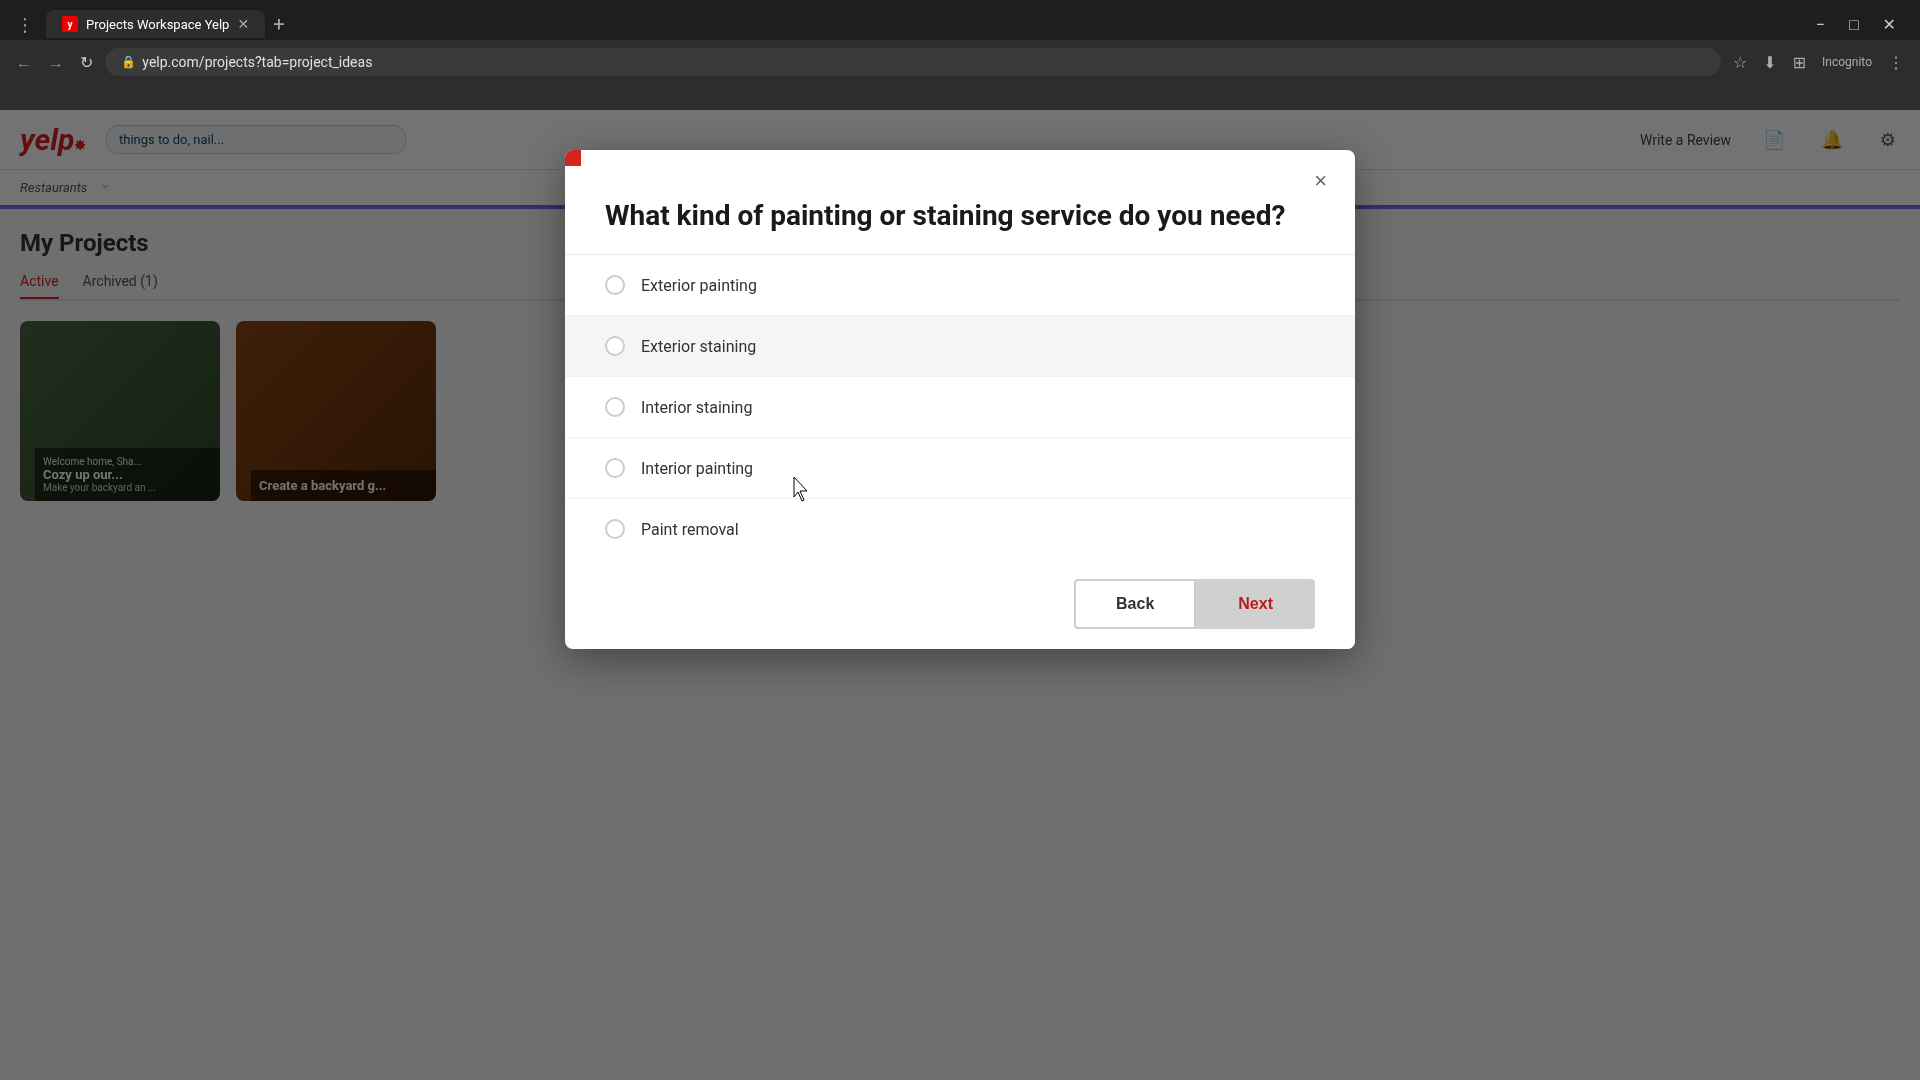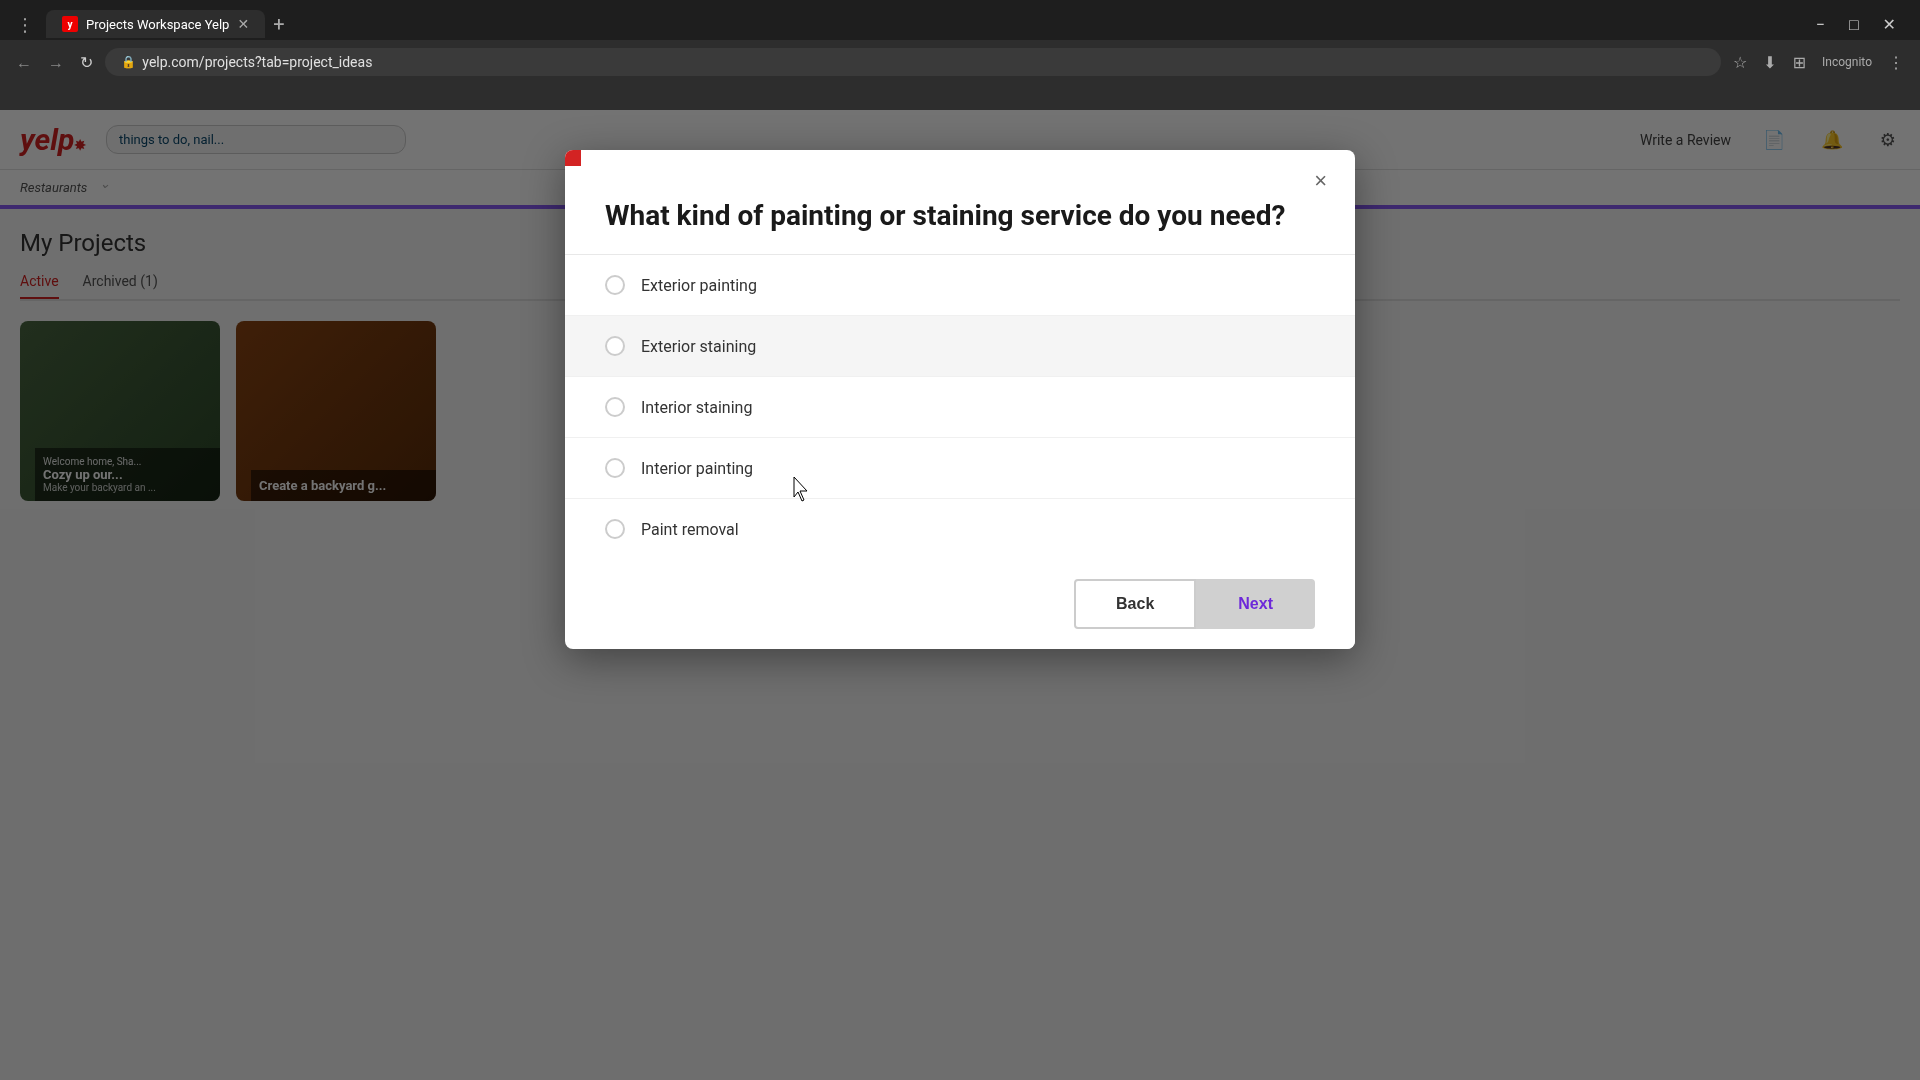--- a/index.html
+++ b/index.html
@@ -204,21 +204,21 @@
       cursor: pointer;
       padding: 4px 0;
     }
 
     .yelp-content {
       padding: 20px;
     }
 
     .my-projects-title {
       font-size: 24px;
-      font-weight: normal;
+      font-weight: bold;
       color: #333;
       margin-bottom: 16px;
     }
 
     .projects-tabs {
       display: flex;
       gap: 24px;
       border-bottom: 2px solid #e0e0e0;
       margin-bottom: 20px;
     }
@@ -359,21 +359,21 @@
       font-size: 16px;
       font-weight: 600;
       padding: 14px 40px;
       border-radius: 4px 0 0 4px;
       cursor: pointer;
     }
 
     .btn-next {
       background: #d0d0d0;
       border: 2px solid #d0d0d0;
-      color: #6d28d9;
+      color: #b91c1c;
       font-size: 16px;
       font-weight: 600;
       padding: 14px 40px;
       border-radius: 0 4px 4px 0;
       cursor: pointer;
     }
 
     .red-indicator {
       position: absolute;
       top: 0;

